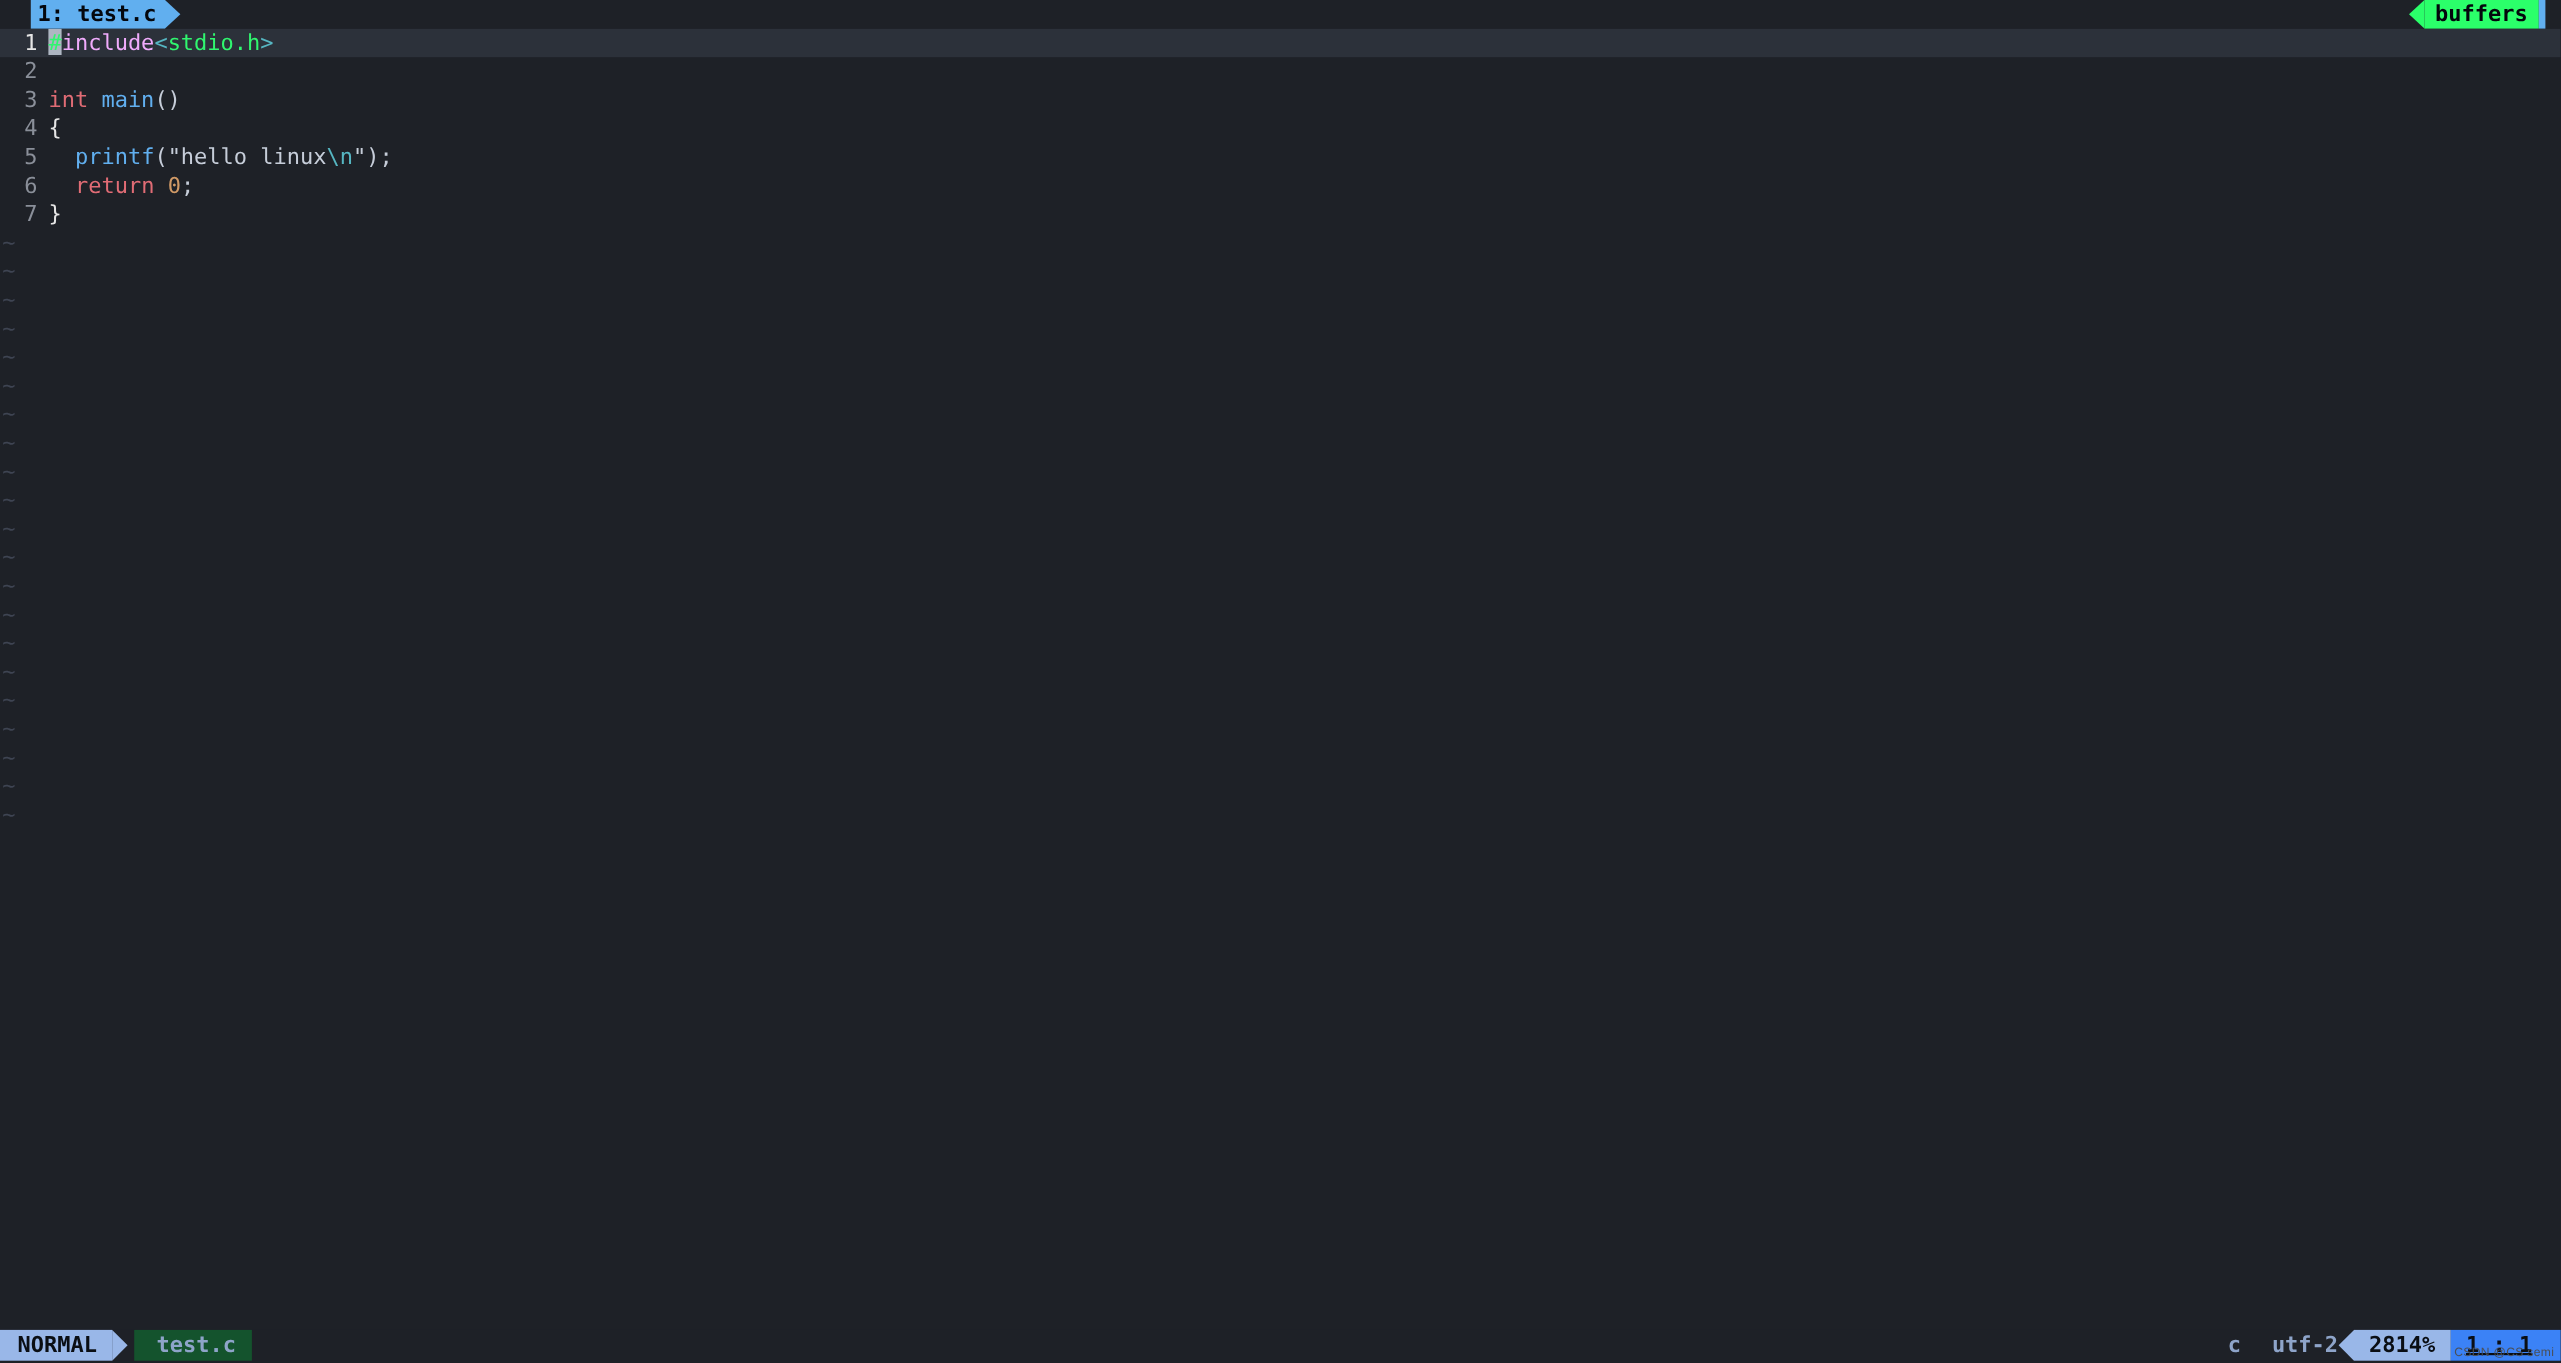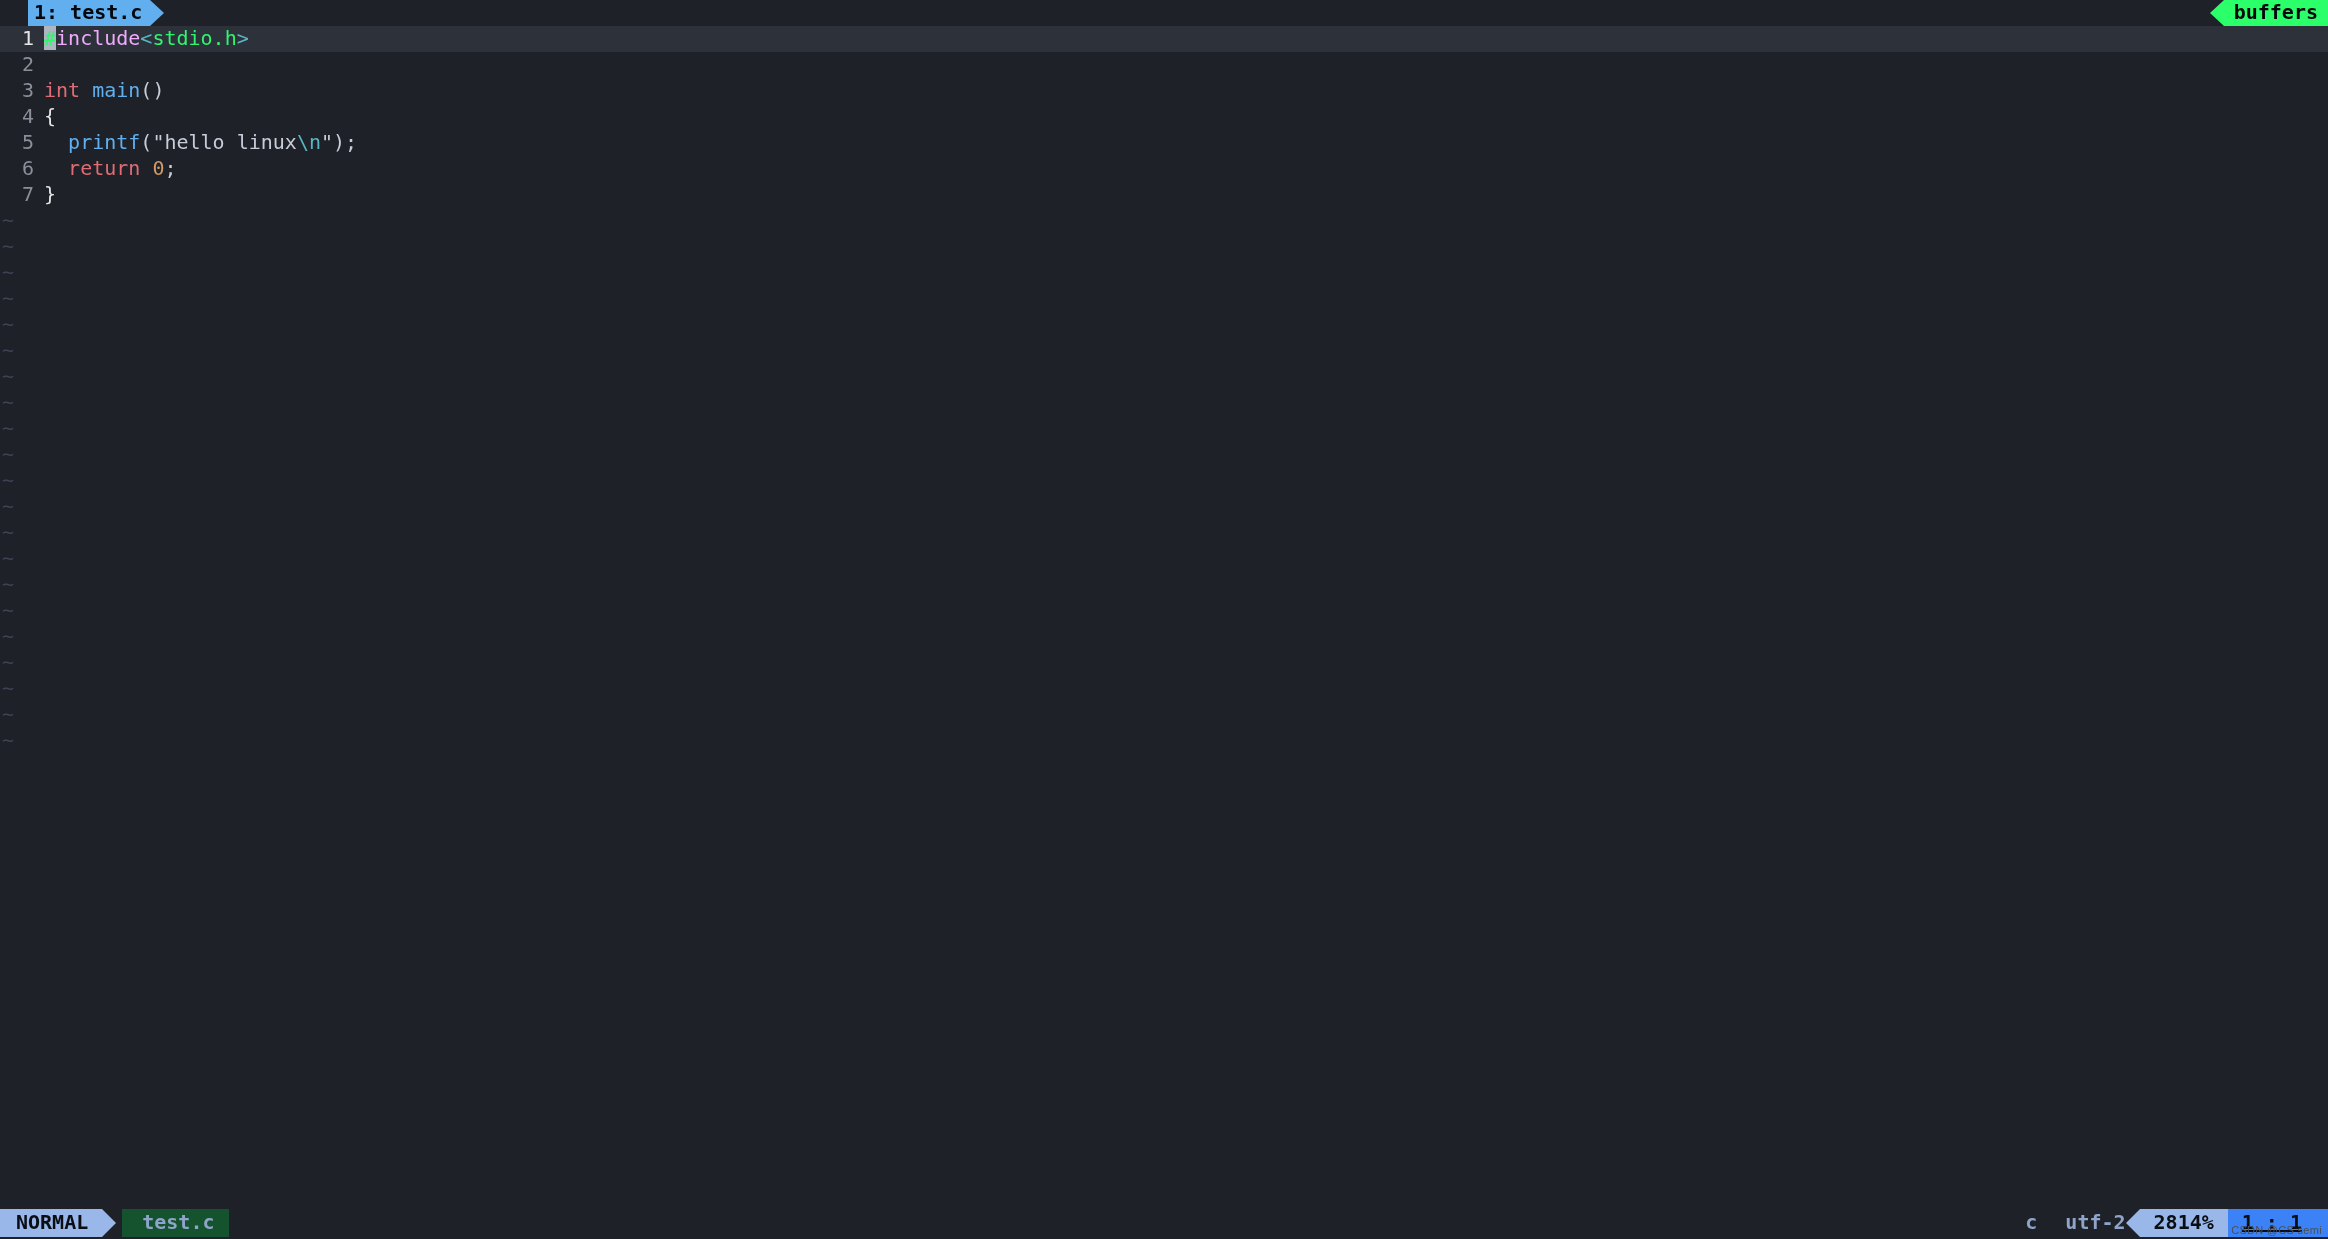--- a/index.html
+++ b/index.html
@@ -46,21 +46,21 @@
     border-bottom: 13px solid transparent;
     border-left: 14px solid #61afef;
   }
   .buffers-tag {
     display: flex;
     align-items: center;
     background: #2bff6a;
     color: #04070d;
     padding: 0 10px 0 10px;
     position: relative;
-    margin-right: 0;
+    margin-right: 20px;
   }
   .buffers-tag::before {
     content: "";
     position: absolute;
     left: -14px;
     top: 0;
     border-top: 13px solid transparent;
     border-bottom: 13px solid transparent;
     border-right: 14px solid #2bff6a;
   }

